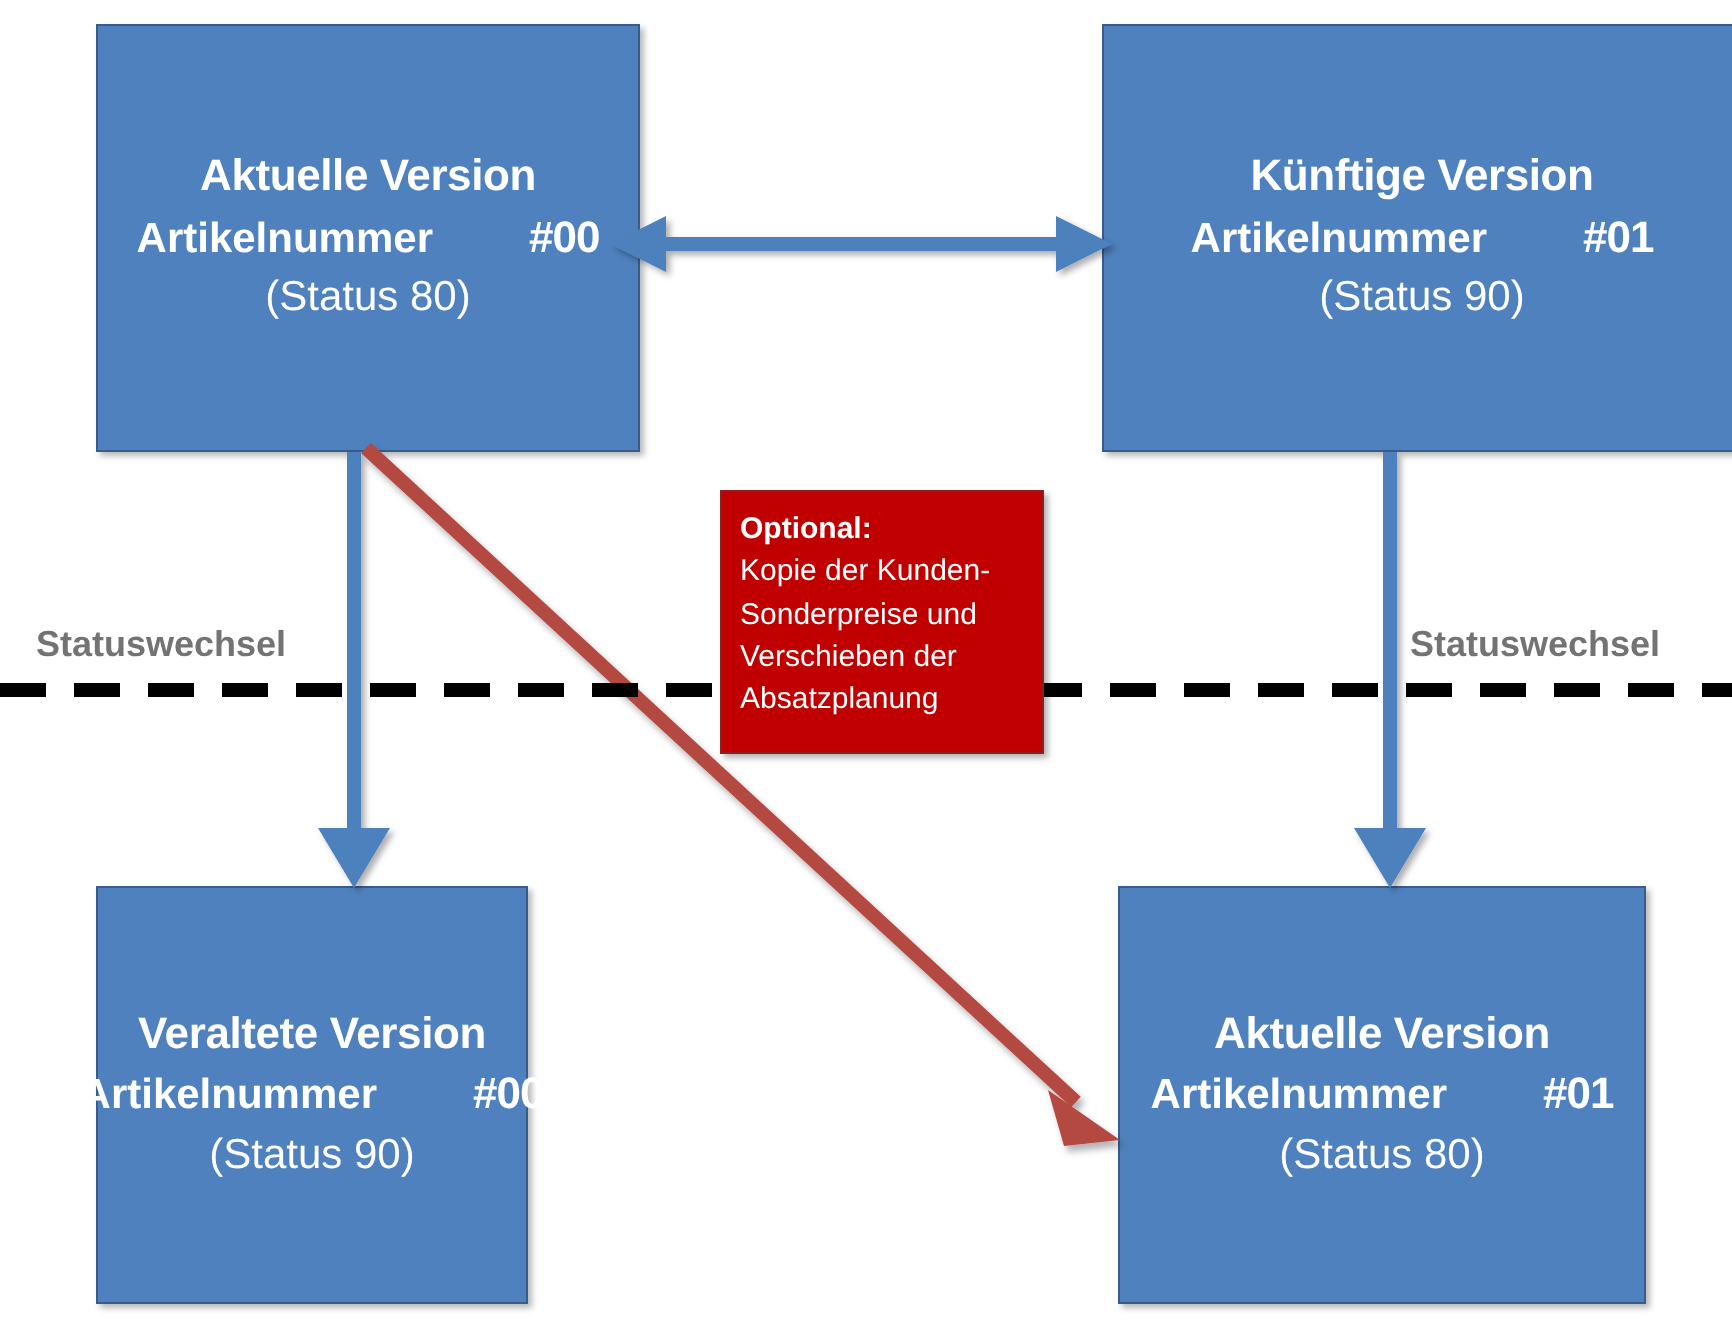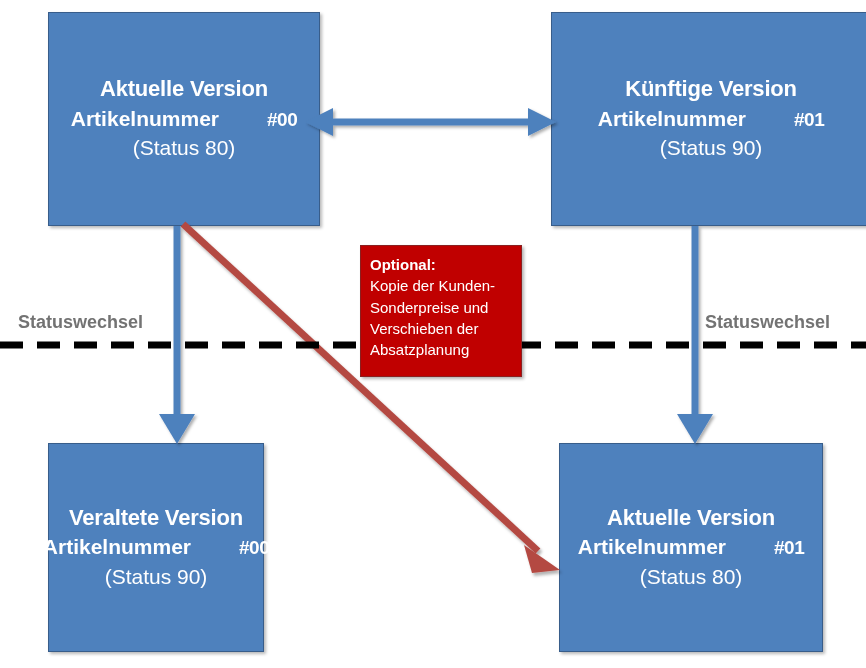--- a/index.html
+++ b/index.html
@@ -41,21 +41,21 @@
     font-size: 21px;
     font-weight: bold;
     line-height: 1.45;
     white-space: nowrap;
     display: flex;
     align-items: baseline;
     justify-content: center;
     gap: 48px;
   }
   .node .ln2 .num {
-    font-size: 19px;
+    font-size: 22px;
     font-weight: bold;
     letter-spacing: -0.5px;
   }
   .node .ln3 {
     font-size: 21px;
     font-weight: normal;
     line-height: 1.35;
     white-space: nowrap;
   }
 

